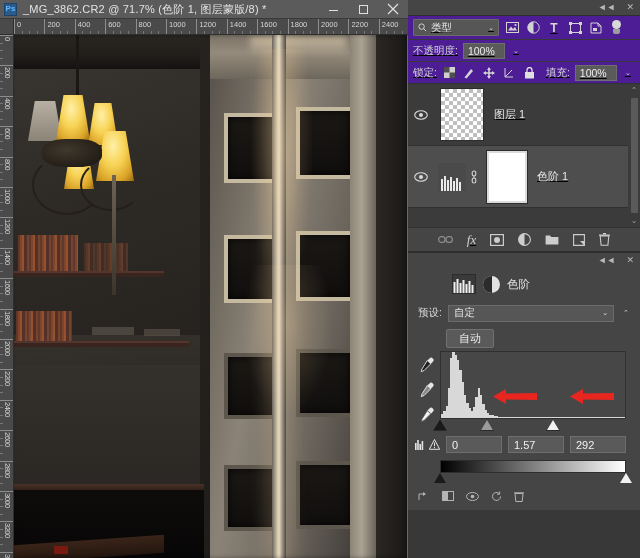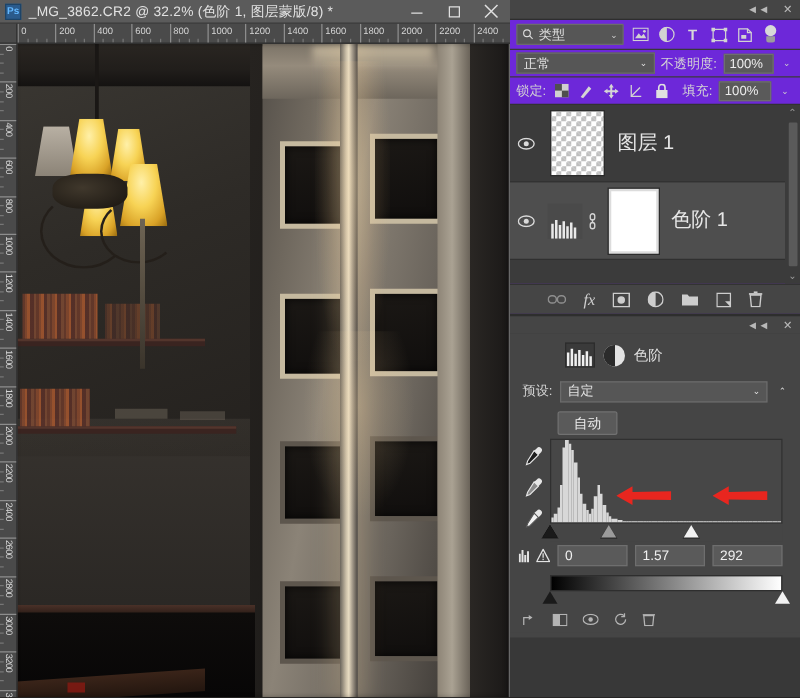--- a/index.html
+++ b/index.html
@@ -241,21 +241,21 @@
   .tab.active { background: #454545; color: #e8e8e8; }
   .tab-menu {
     margin-left: auto; display: flex; align-items: center;
     padding-right: 7px; color: #c0c0c0; font-size: 11px;
   }
   .hamburger { display: inline-block; width: 12px; }
   .hamburger i {
     display: block; height: 1px; background: #c3c3c3; margin: 2px 0;
   }
 
-  .panel-body { background: #6d28d9; }
+  .panel-body { background: #4c1d95; text-decoration: underline; }
 
   
   .filter-row {
     display: flex; align-items: center; height: 24px;
     padding: 0 5px; gap: 5px;
     border-bottom: 1px solid #383838;
   }
   .kind-select {
     width: 86px; height: 17px; background: #565656;
     border: 1px solid #6b6b6b; border-radius: 1px;
@@ -323,21 +323,21 @@
   }
   .thumb-levels {
     width: 28px; height: 28px; background: #4a4a4a;
     display: flex; align-items: flex-end; justify-content: center;
   }
   .thumb-mask {
     width: 40px; height: 52px; background: #ffffff;
     border: 2px solid #dcdcdc; outline: 1px solid #2c2c2c;
   }
   .link-ico { width: 16px; display: flex; align-items: center; justify-content: center; color: #cfcfcf; }
-  .layer-name { color: #e6e6e6; font-size: 16px; margin-left: 10px; }
+  .layer-name { color: #e6e6e6; font-size: 11px; margin-left: 10px; }
   .list-scroll {
     position: absolute; right: 0; top: 0; width: 12px; height: 100%;
     background: #3b3b3b; display: flex; flex-direction: column;
     align-items: center; justify-content: space-between; padding: 2px 0;
   }
   .list-scroll .arr { color: #9a9a9a; font-size: 8px; }
   .scroll-thumb {
     width: 7px; flex: 1; margin: 3px 0; background: #5a5a5a; border-radius: 1px;
   }
 
@@ -464,21 +464,21 @@
   }
   .pf-ico { color: #b4b4b4; font-size: 10px; }
 </style>
 </head>
 <body>
 
 <div id="app">
 
   <div class="titlebar">
     <div class="ps-logo">Ps</div>
-    <div class="title-text">_MG_3862.CR2 @ 32.2% (色阶 1, 图层蒙版/8) *</div>
+    <div class="title-text">_MG_3862.CR2 @ 71.7% (色阶 1, 图层蒙版/8) *</div>
     <div class="win-btns">
       <div class="win-btn">
         <svg width="11" height="11" viewBox="0 0 11 11">
             <rect x="1" y="6" width="9" height="1" fill="#e0e0e0"></rect>
           </svg>
       </div>
       <div class="win-btn">
         <svg width="11" height="11" viewBox="0 0 11 11">
             <rect x="1.5" y="1.5" width="8" height="8" fill="none" stroke="#e0e0e0" stroke-width="1"></rect>
           </svg>
@@ -758,24 +758,20 @@
               <rect x="3" y="6" width="4" height="3" fill="#d2d2d2"></rect>
             </svg>
         </div>
         <div class="toggle-pill">
           <div class="knob"></div>
             <div class="stem"></div>
         </div>
       </div>
 
       <div class="blend-row">
-        <div class="blend-select">
-          <span>正常</span>
-          <span class="caret">⌄</span>
-        </div>
         <span class="lbl">不透明度:</span>
         <div class="numbox">
           <span>100%</span>
         </div>
         <span class="mini-caret">⌄</span>
       </div>
 
       <div class="lock-row">
         <span class="lbl">锁定:</span>
         <div class="lock-ico">

